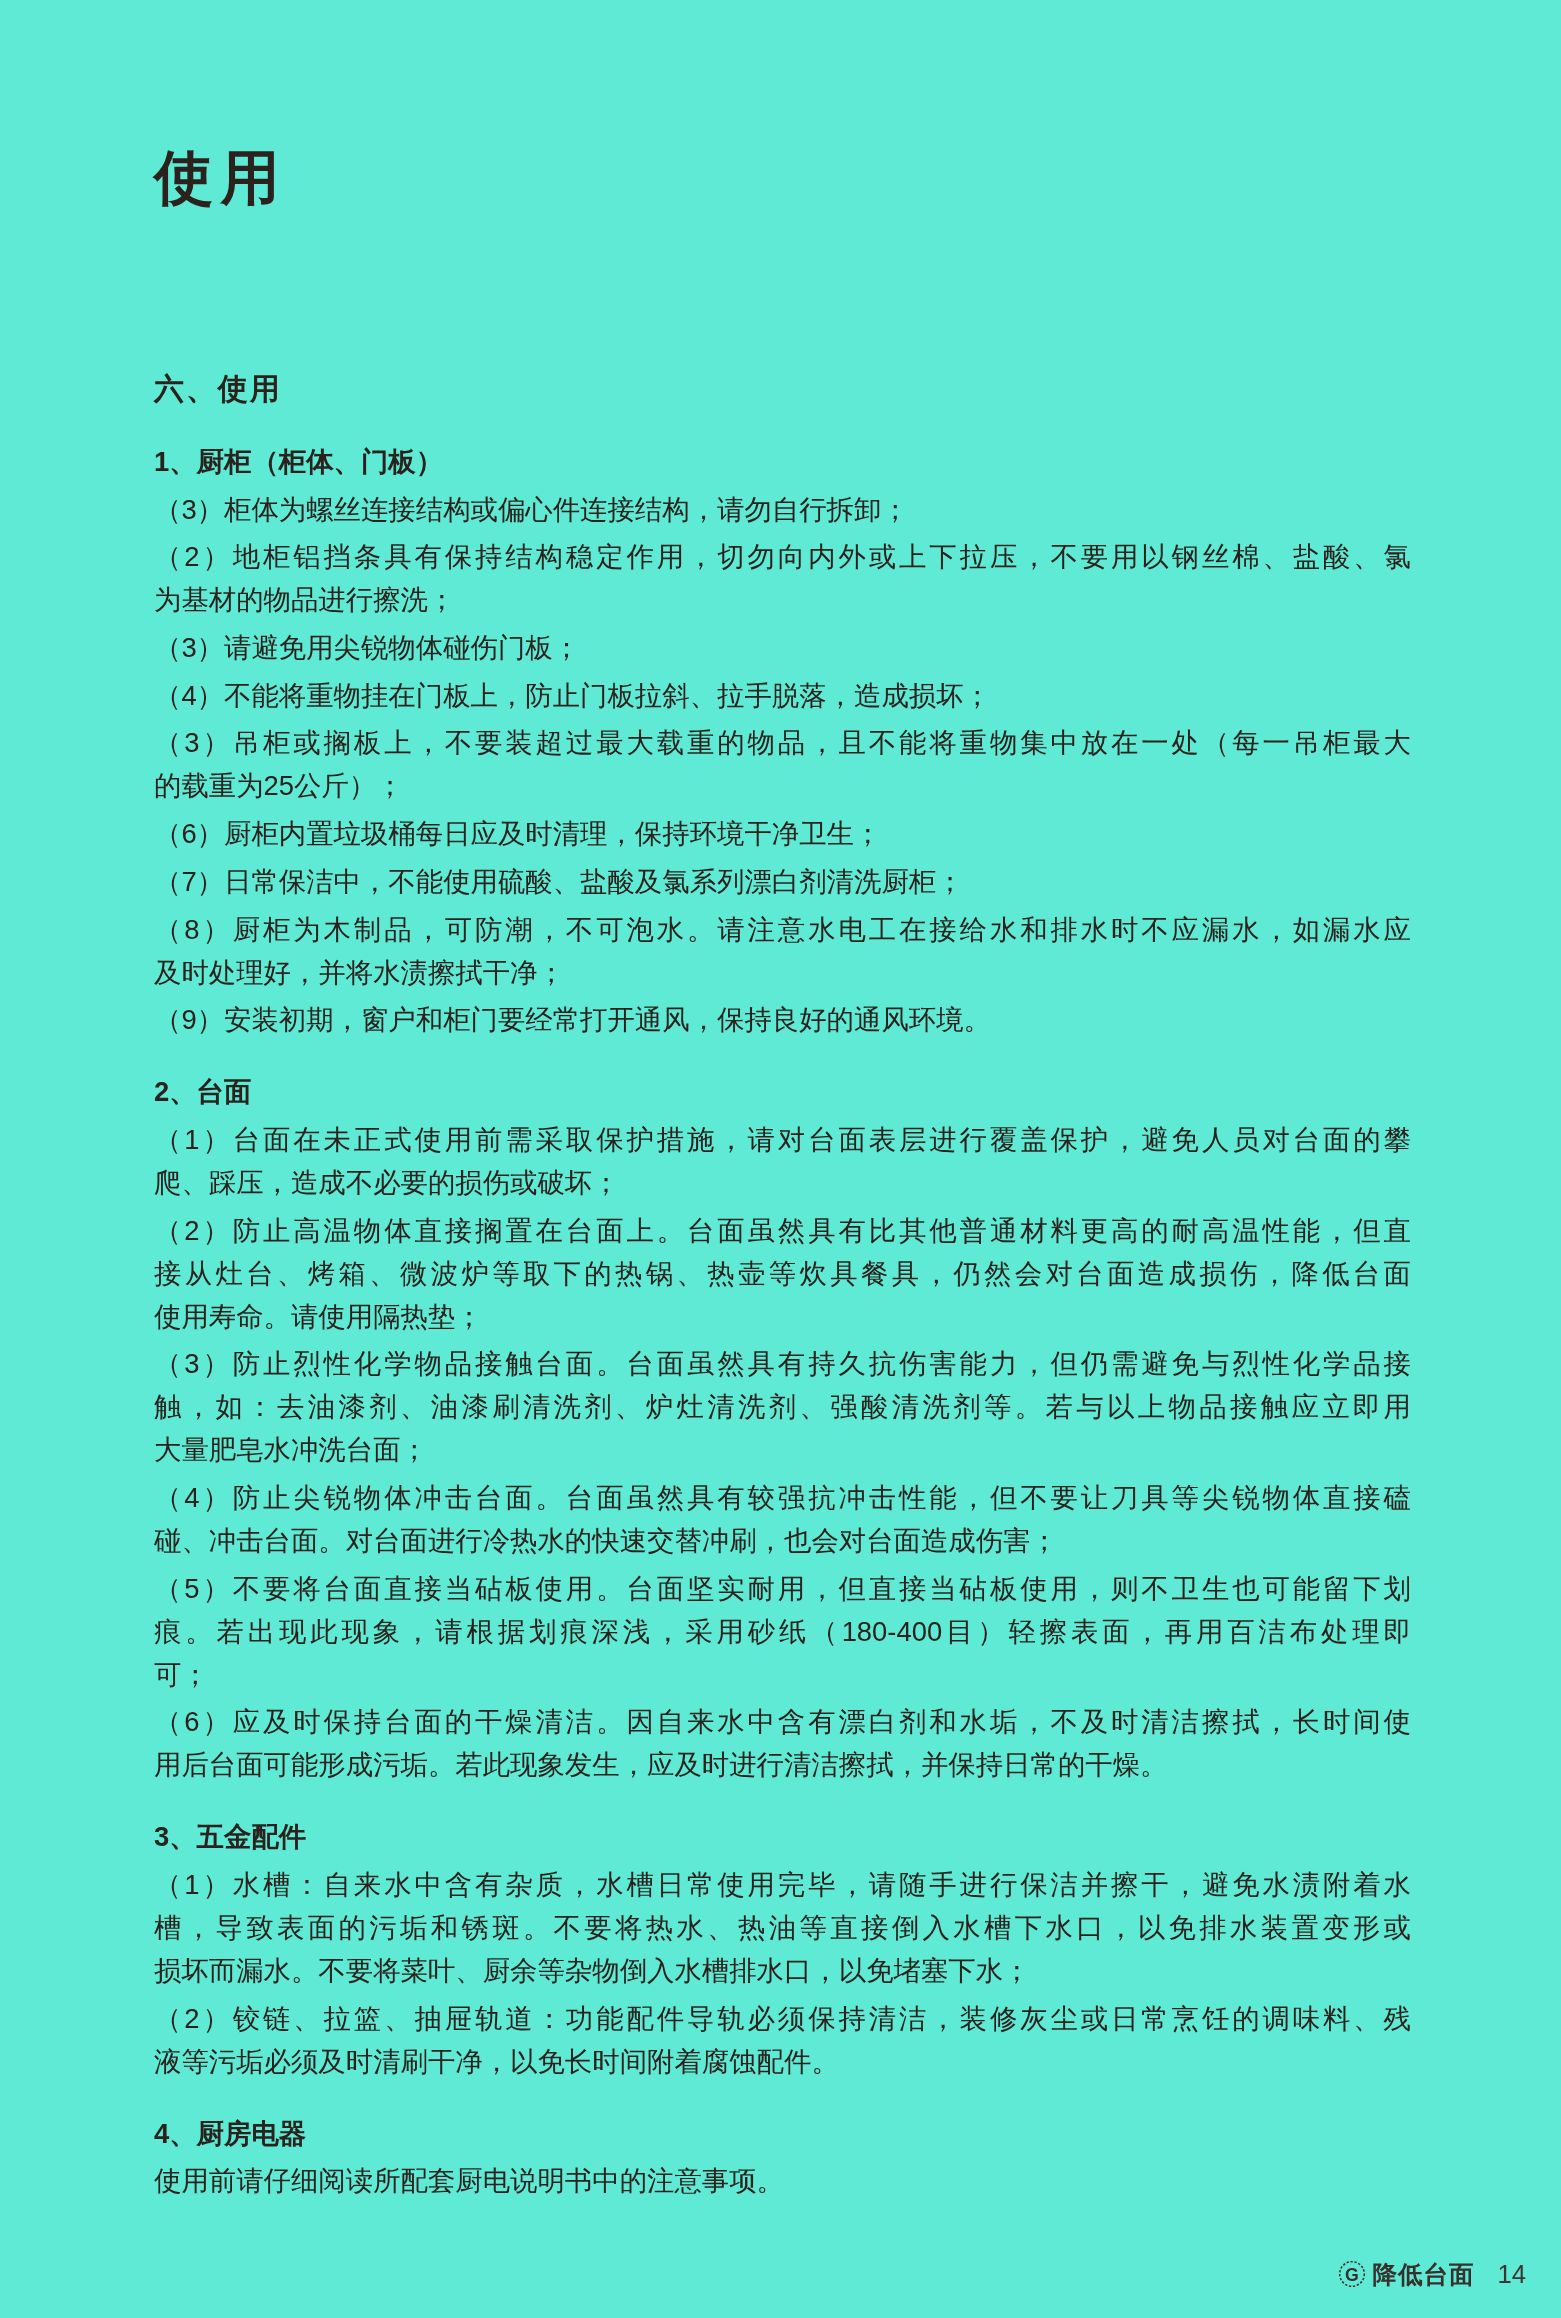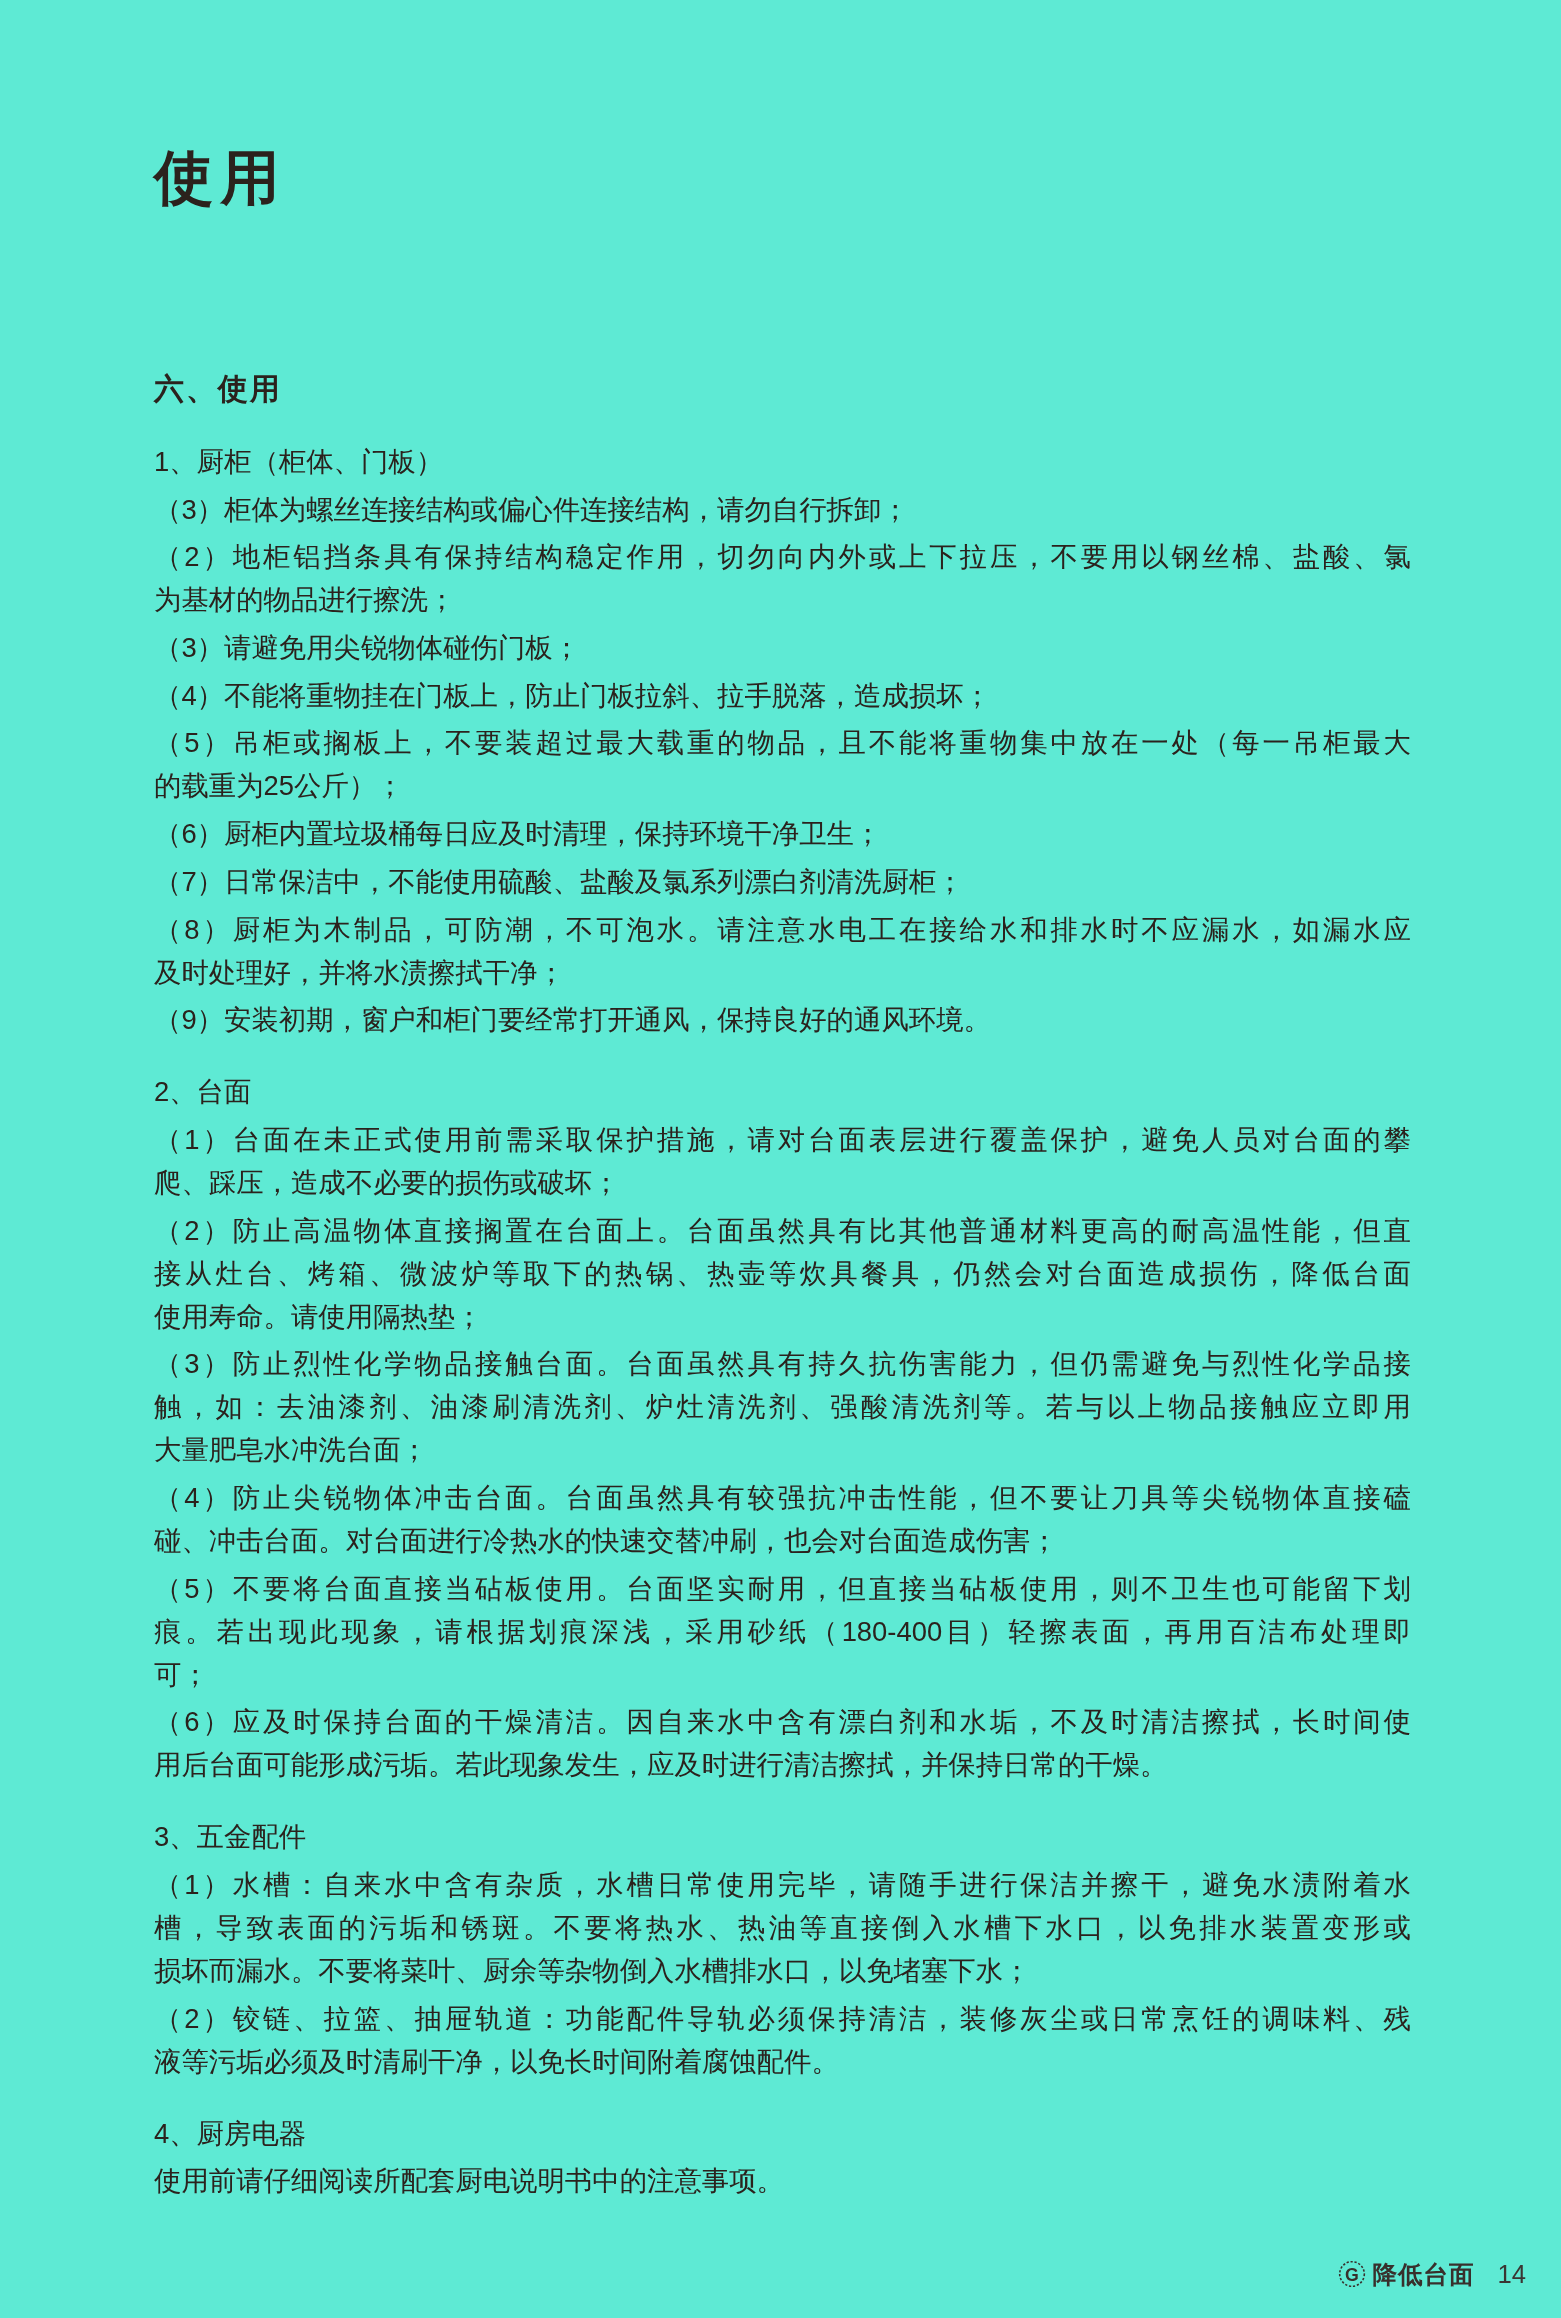--- a/index.html
+++ b/index.html
@@ -41,20 +41,21 @@
     position: absolute;
     left: 154px;
     top: 440px;
     width: 1257px;
     font-size: 27.4px;
     line-height: 43px;
     color: #2b221d;
   }
   .subheading {
     margin-top: 29px;
+    font-weight: bold;
   }
   .subheading:first-child {
     margin-top: 0;
   }
   .para {
     margin-top: 4.7px;
   }
   .line {
     text-align: justify;
     text-align-last: justify;
@@ -108,21 +109,21 @@
         <div class="line">（2）地柜铝挡条具有保持结构稳定作用，切勿向内外或上下拉压，不要用以钢丝棉、盐酸、氯</div>
         <div class="line line-last">为基材的物品进行擦洗；</div>
       </div>
       <div class="para">
         <div class="line line-last">（3）请避免用尖锐物体碰伤门板；</div>
       </div>
       <div class="para">
         <div class="line line-last">（4）不能将重物挂在门板上，防止门板拉斜、拉手脱落，造成损坏；</div>
       </div>
       <div class="para">
-        <div class="line">（5）吊柜或搁板上，不要装超过最大载重的物品，且不能将重物集中放在一处（每一吊柜最大</div>
+        <div class="line">（3）吊柜或搁板上，不要装超过最大载重的物品，且不能将重物集中放在一处（每一吊柜最大</div>
         <div class="line line-last">的载重为25公斤）；</div>
       </div>
       <div class="para">
         <div class="line line-last">（6）厨柜内置垃圾桶每日应及时清理，保持环境干净卫生；</div>
       </div>
       <div class="para">
         <div class="line line-last">（7）日常保洁中，不能使用硫酸、盐酸及氯系列漂白剂清洗厨柜；</div>
       </div>
       <div class="para">
         <div class="line">（8）厨柜为木制品，可防潮，不可泡水。请注意水电工在接给水和排水时不应漏水，如漏水应</div>

